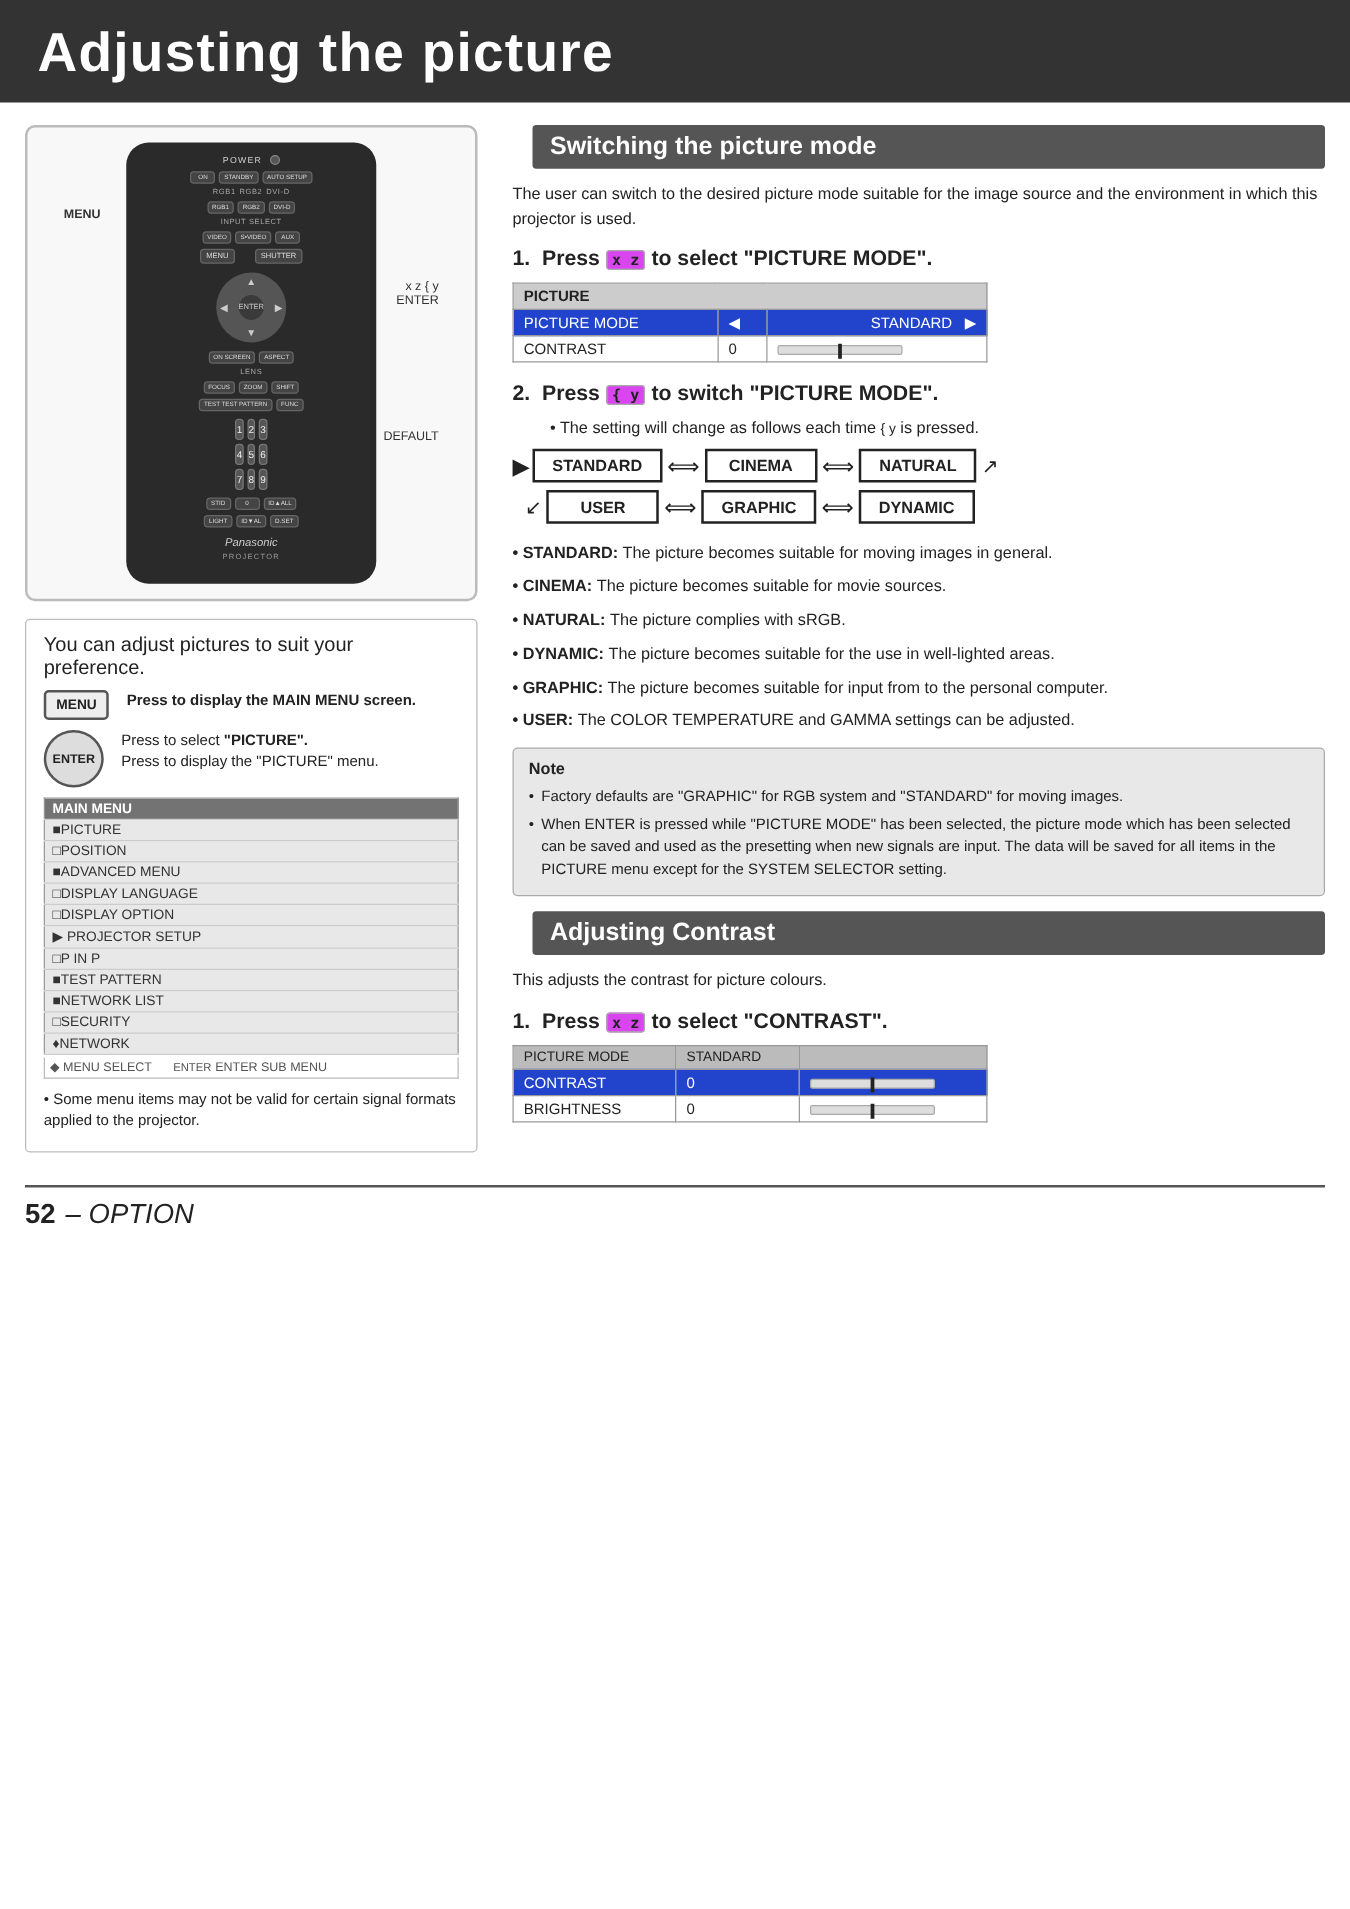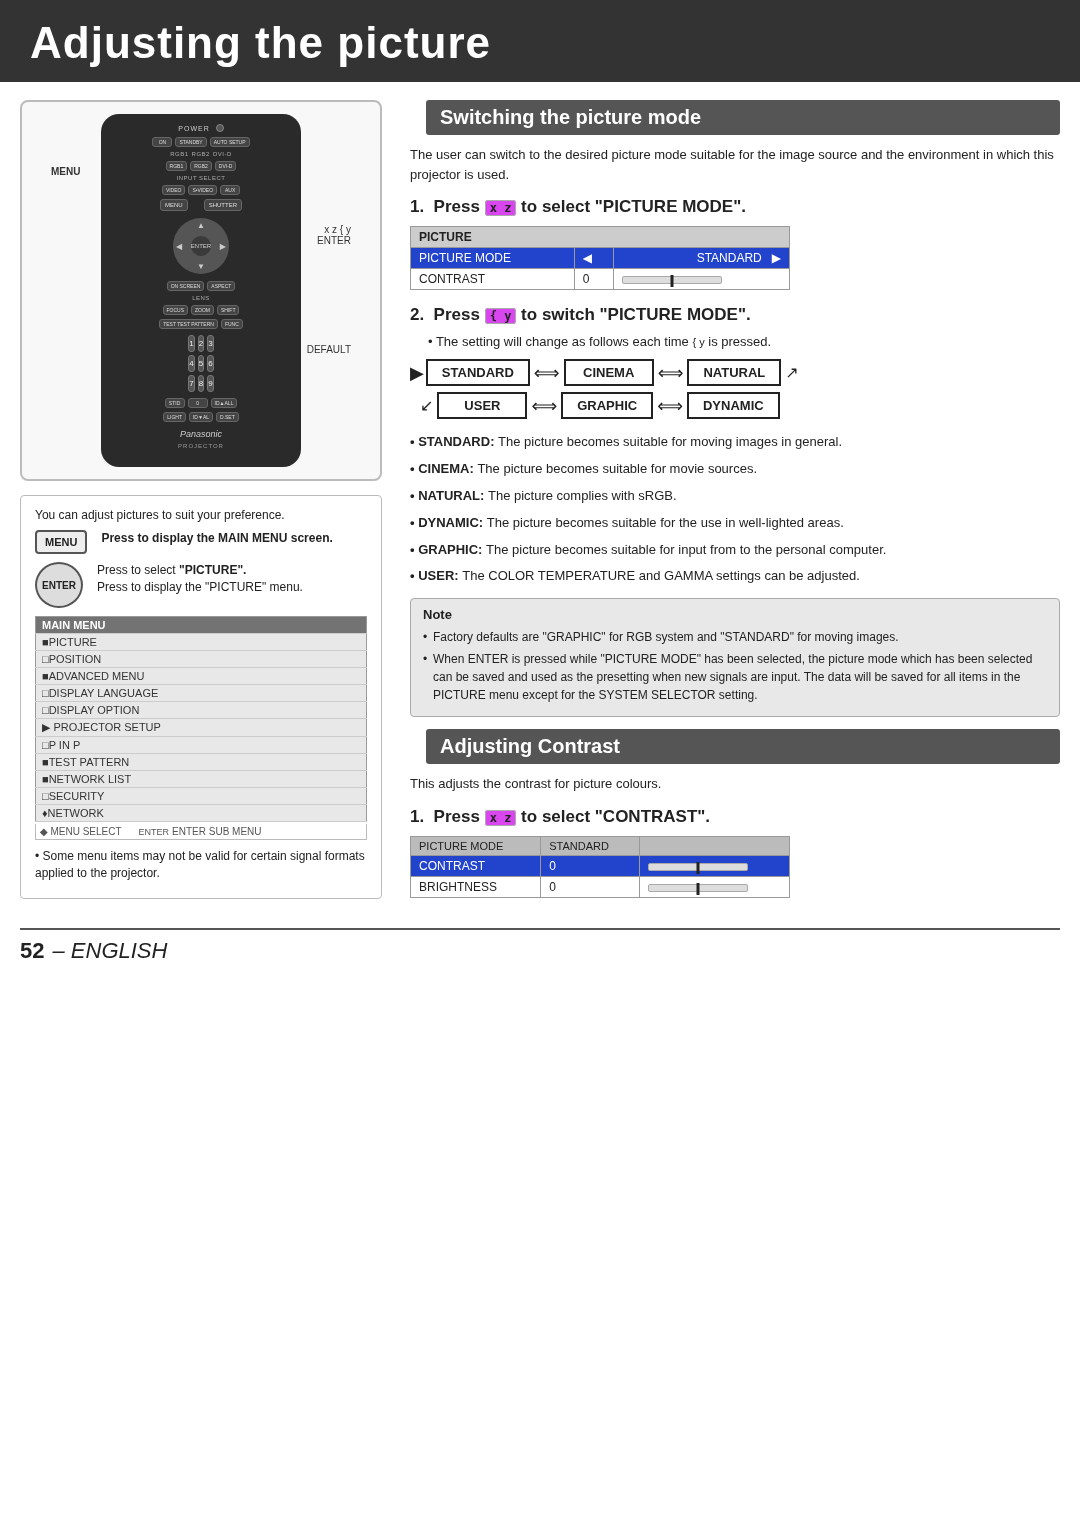--- a/index.html
+++ b/index.html
@@ -152,21 +152,21 @@
     .instructions-box {
       border: 1.5px solid #bbb;
       border-radius: 4px;
       padding: 12px 14px;
       background: #fff;
       margin-bottom: 10px;
       font-size: 12px;
     }
     .instructions-desc {
       margin-bottom: 8px;
-      font-size: 12px;
+      font-size: 16px;
     }
     .instr-row {
       display: flex;
       align-items: flex-start;
       gap: 14px;
       margin-bottom: 8px;
     }
     .instr-icon-box {
       border: 2px solid #555;
       border-radius: 4px;
@@ -584,21 +584,21 @@
             <span class="pt-slider-mark"></span>
           </span>
         </td>
       </tr>
     </tbody>
       </table>
 
     <div class="step-heading">
       <b>2. &nbsp;Press</b> <span class="key-sym">{ y</span> <b>to switch "PICTURE MODE".</b>
     </div>
-    <div style="font-size:13px; margin-bottom:6px; margin-left:18px;">
+    <div style="font-size:13px; margin-bottom:6px; margin-left:30px;">
       • The setting will change as follows each time <span class="key-sym" style="font-size:11px;">{ y</span> is pressed.
     </div>
 
     <div class="mode-diagram">
       <div class="mode-row">
         <span style="font-size:18px; margin-right:2px;">▶</span>
         <div class="mode-box">STANDARD</div>
         <span class="mode-arrow-double">⟺</span>
         <div class="mode-box">CINEMA</div>
         <span class="mode-arrow-double">⟺</span>
@@ -679,14 +679,14 @@
         </td>
       </tr>
     </tbody>
       </table>
 
   </div>
 </div>
 
 <div class="page-footer">
   <span class="page-footer-num">52</span>
-  <span class="page-footer-lang">– ENGLISH</span>
+  <span class="page-footer-lang">– OPTION</span>
 </div>
 
 </body></html>

